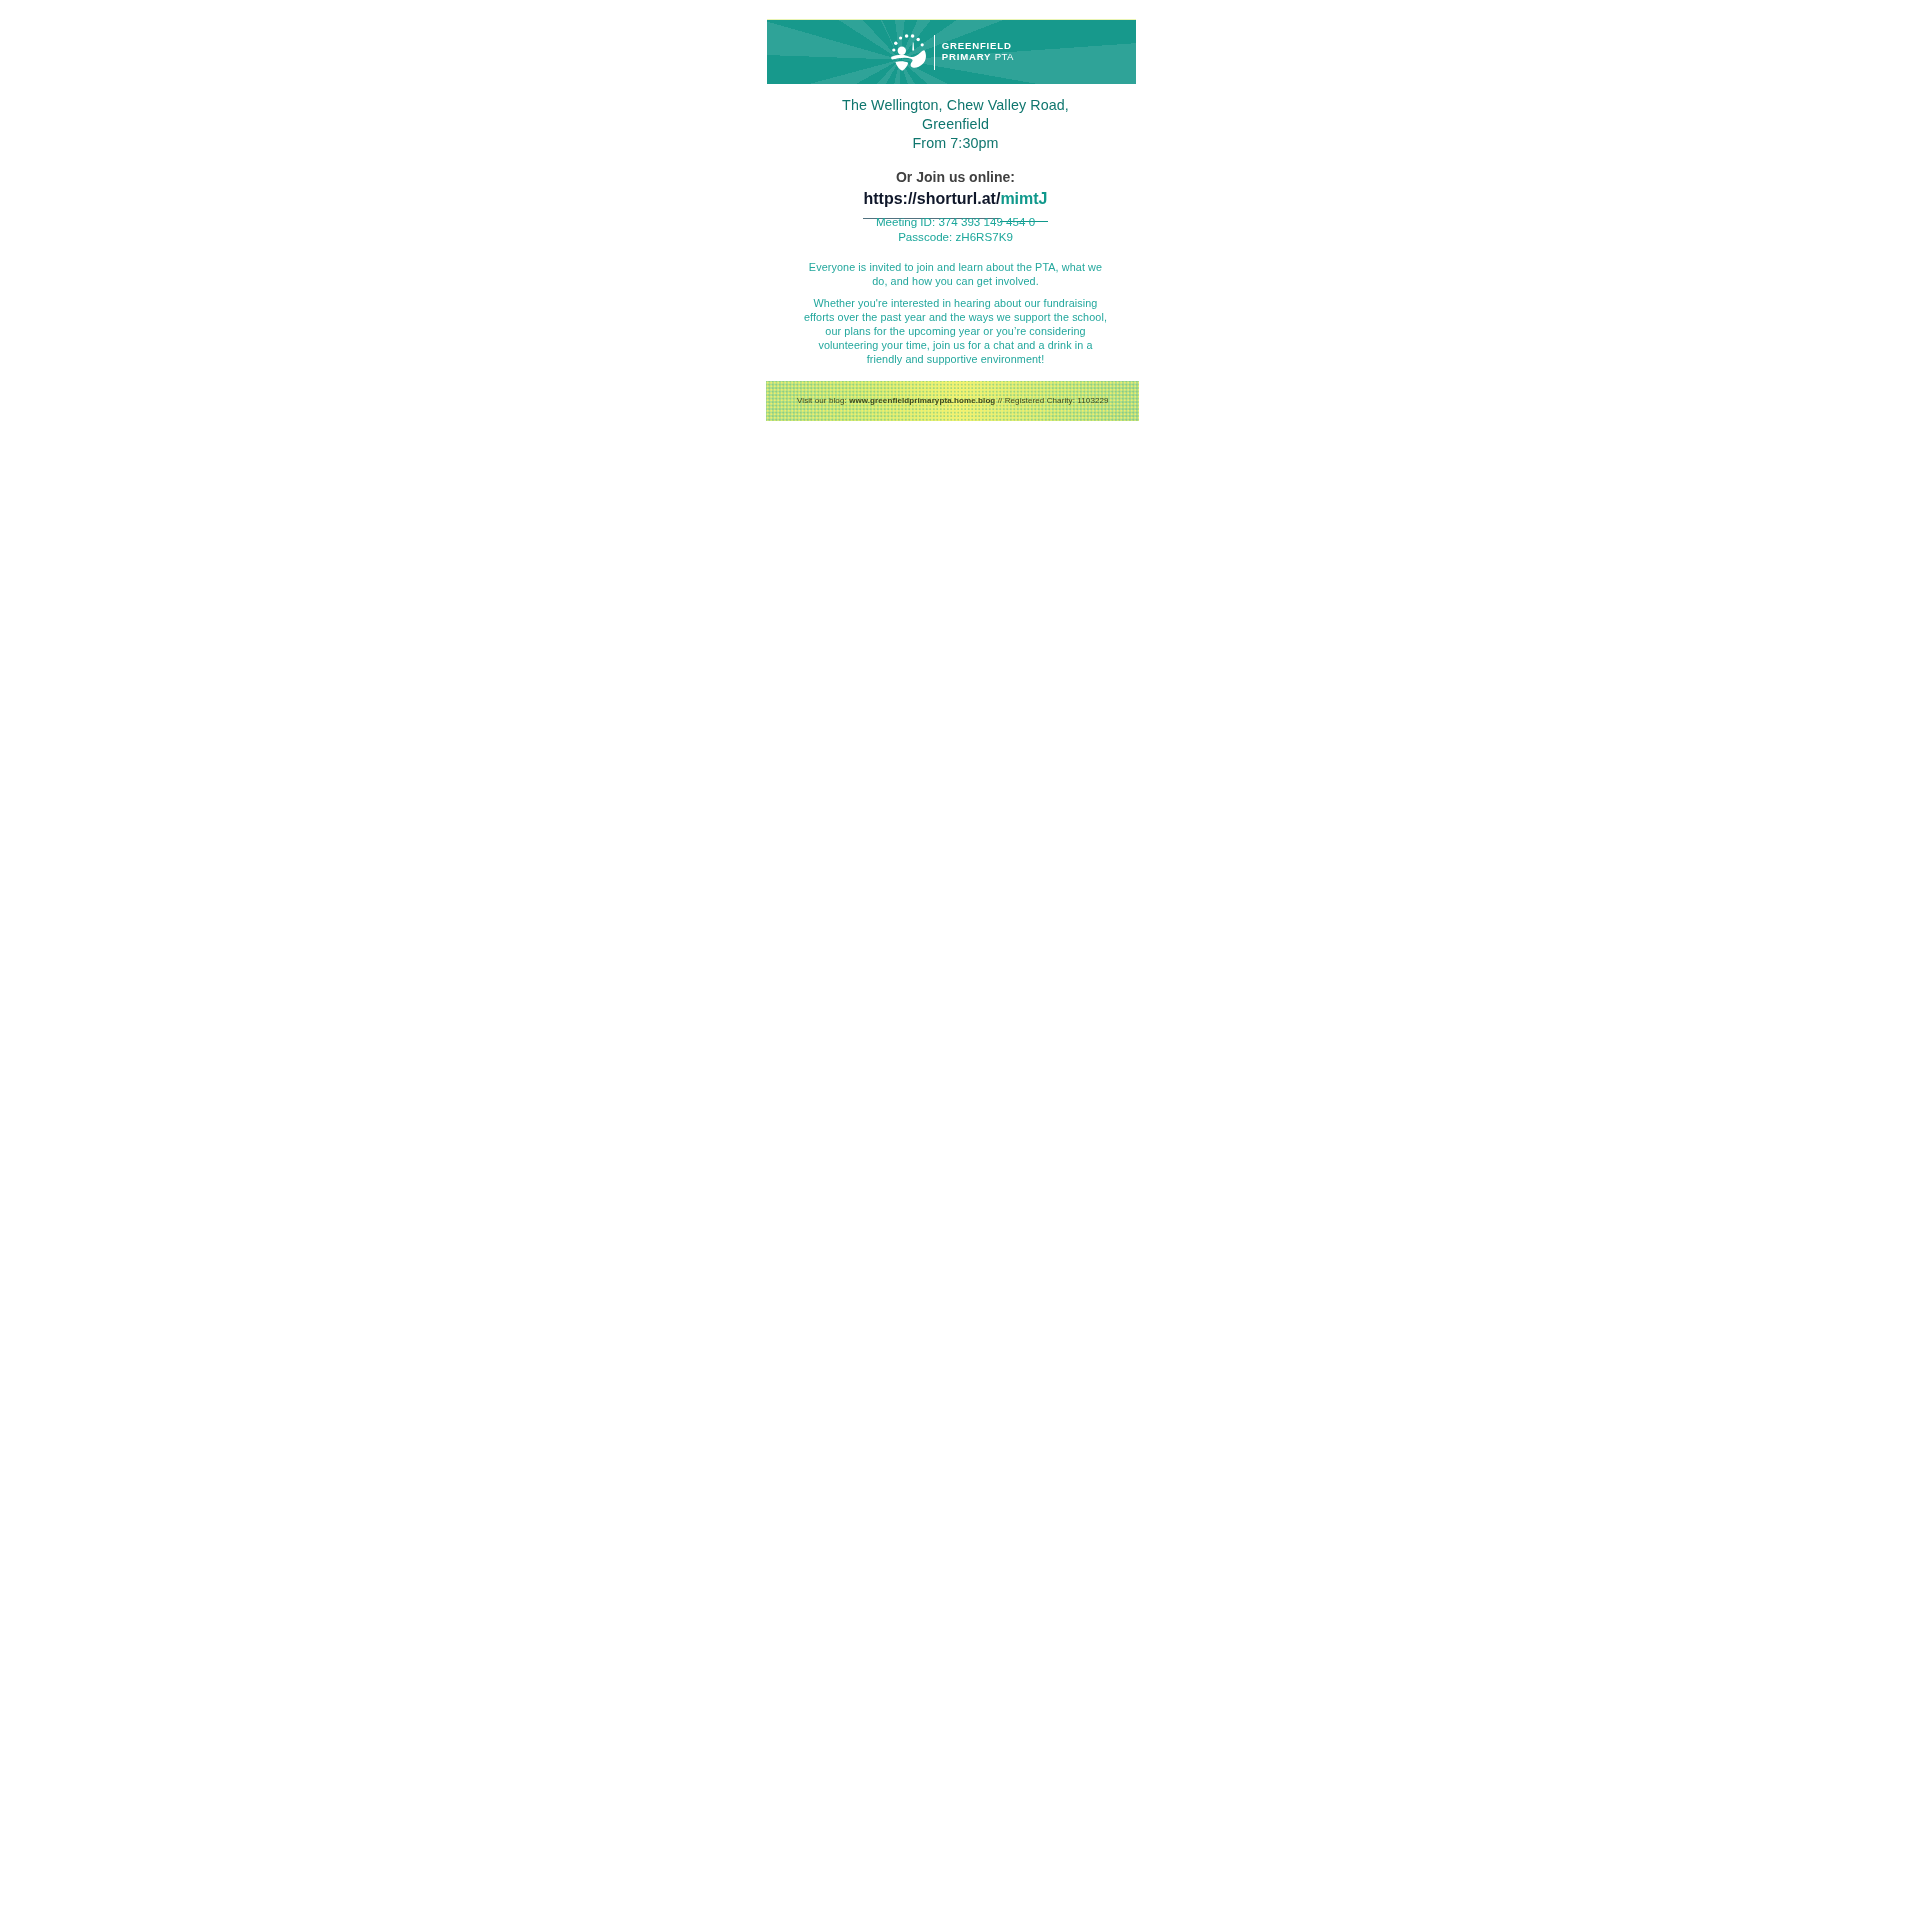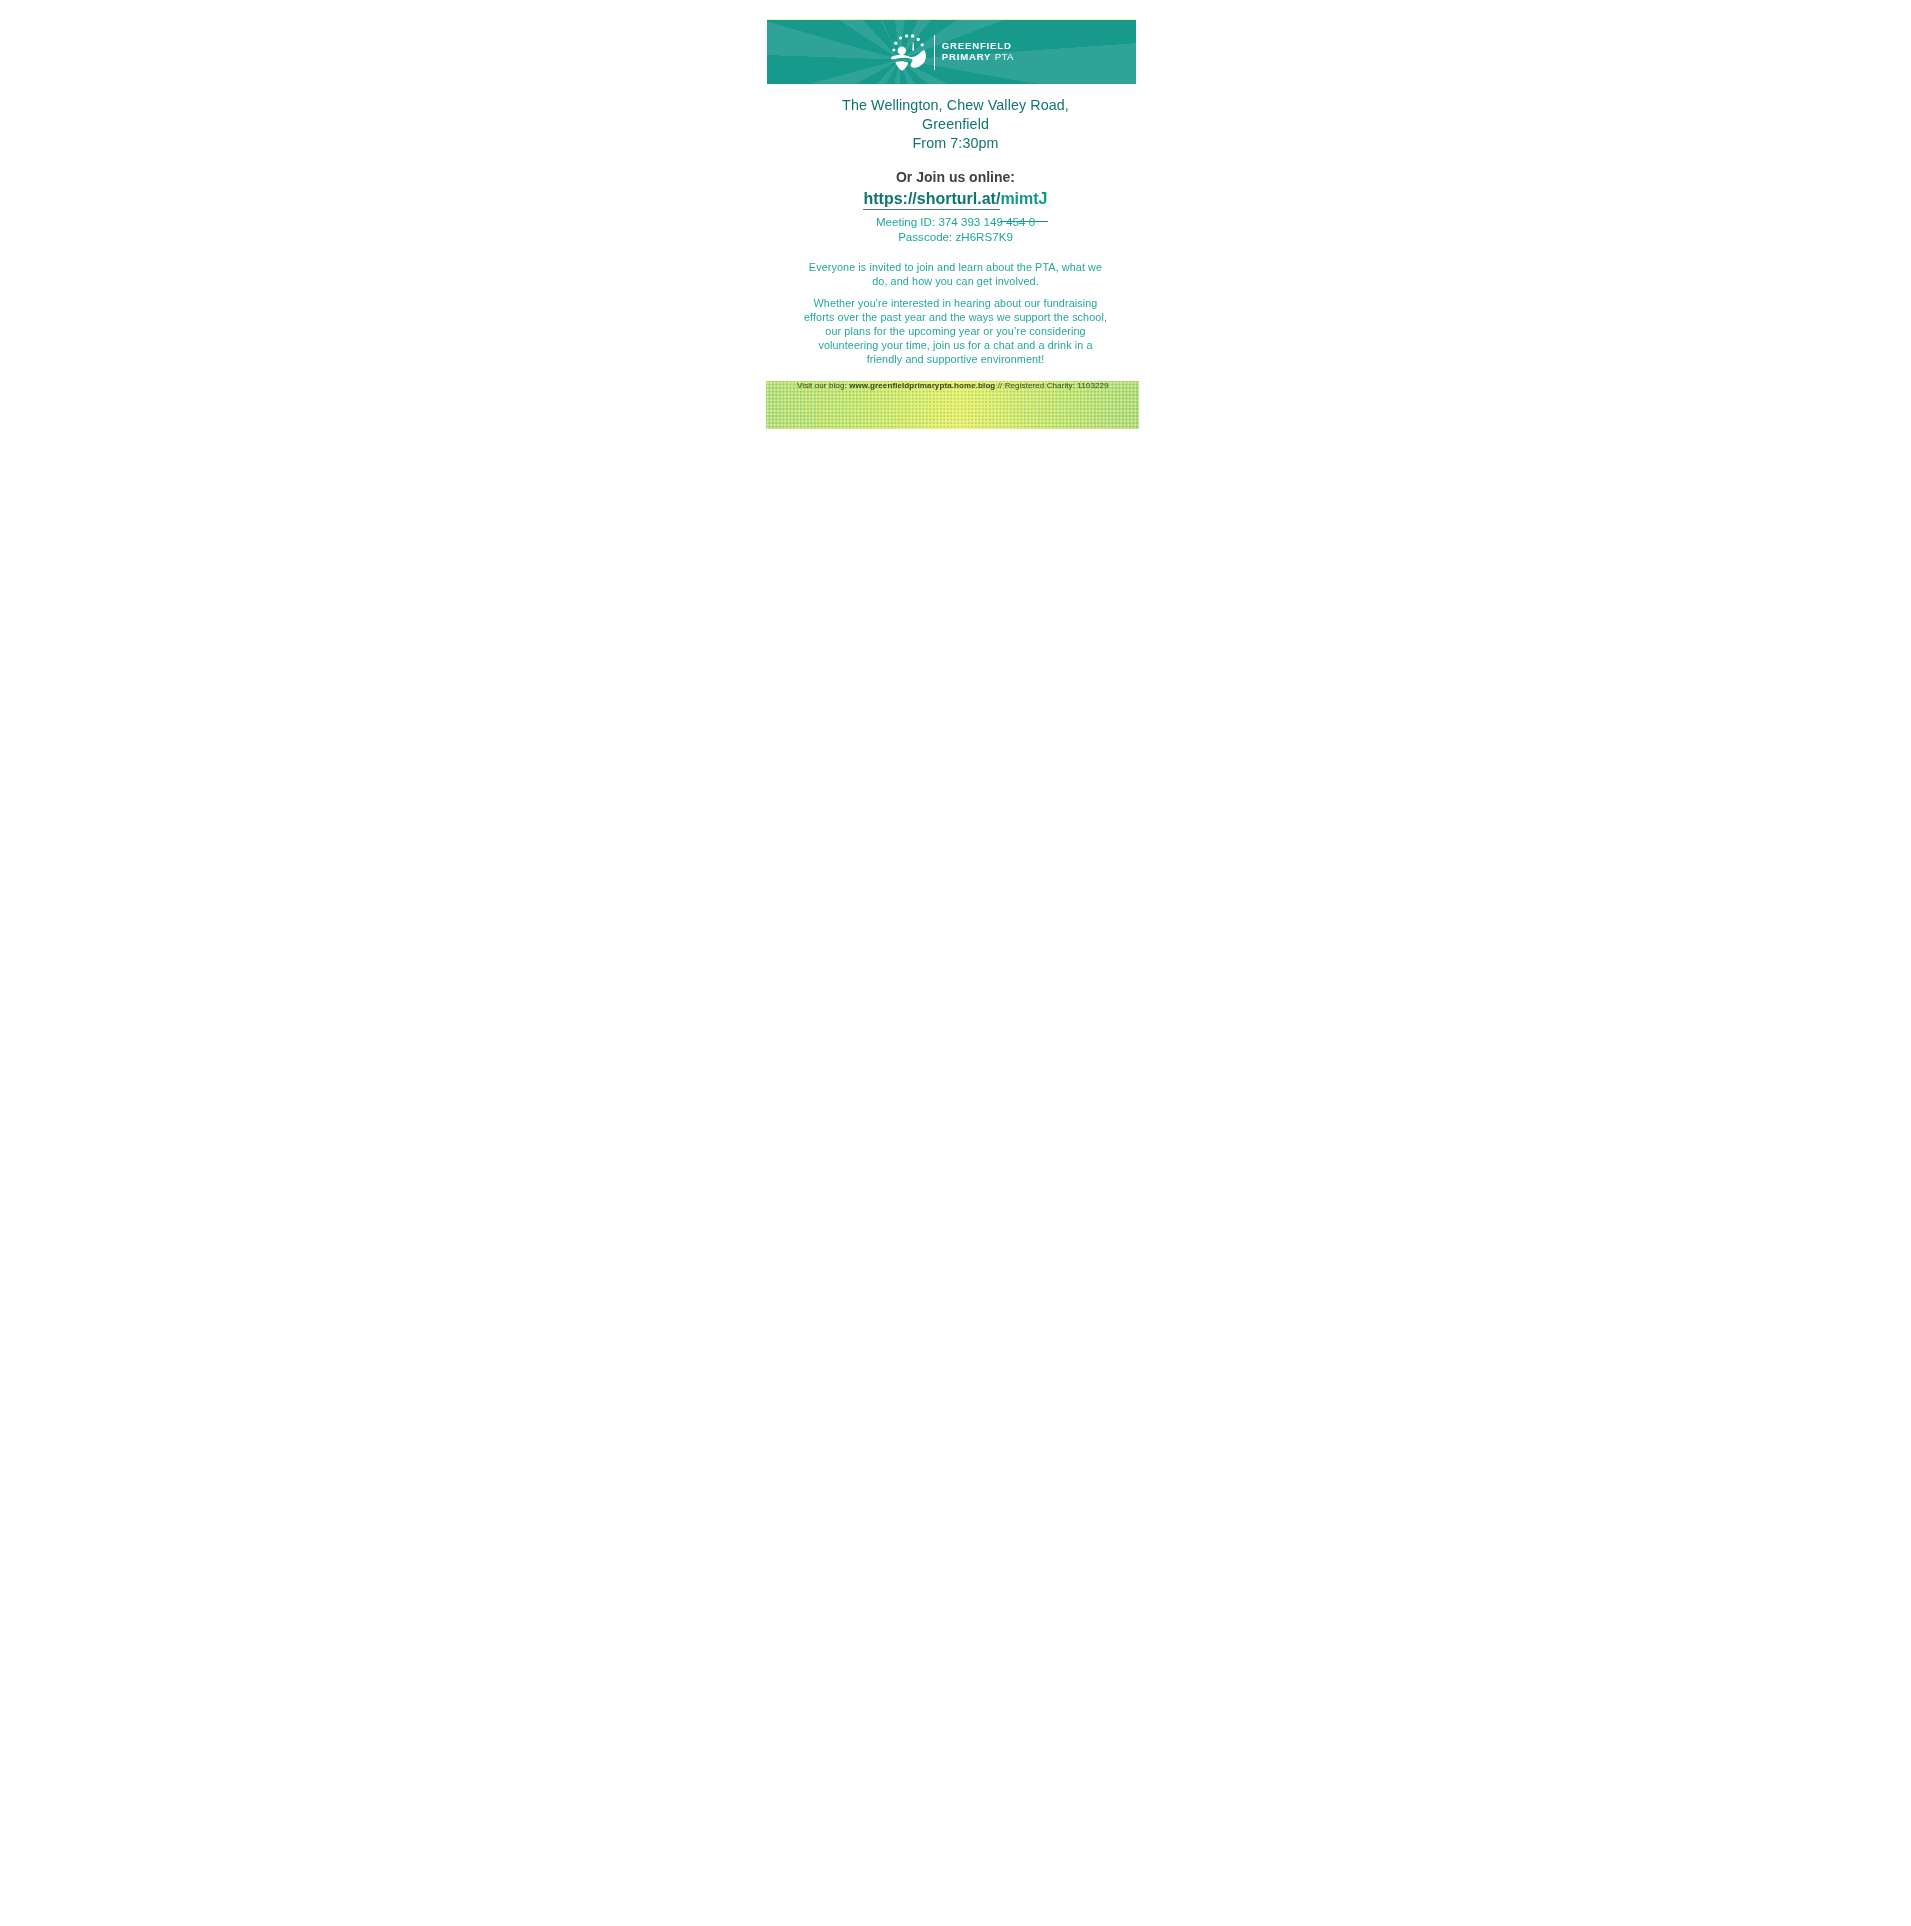--- a/index.html
+++ b/index.html
@@ -36,40 +36,40 @@
   }
   .title .t-line{display:block;}
   .title sup{font-size:0.58em;vertical-align:super;line-height:0;}
   
   .venue{margin-top:11.6px;font-size:14.3px;line-height:19px;color:#0f766e;letter-spacing:0.1px;}
   .venue div{display:block;}
   
   .orjoin{margin-top:15px;font-size:14px;line-height:18.5px;font-weight:700;color:#404040;}
   .url-line{margin-top:1.5px;font-size:16px;line-height:22.3px;font-weight:700;}
   .url-line a{text-decoration:none;cursor:pointer;}
-  .url-prefix{color:#0f766e;border-bottom:1.5px solid #50717f;padding-bottom:2px;}
+  .url-prefix{color:#0f172a;border-bottom:1.5px solid #50717f;padding-bottom:11px;}
   .url-suffix{color:#0f988b;border-bottom:1.5px solid #0f988b;padding-bottom:14px;}
   .meeting{margin-top:3.9px;font-size:11.6px;line-height:15.4px;color:#1ca79b;}
   .passcode{font-size:11.6px;line-height:15.4px;color:#1ca79b;}
   
   .para{font-size:10.8px;line-height:14px;color:#23a79d;letter-spacing:0.1px;}
   .para div{display:block;}
   .para1{margin-top:15.4px;}
   .para2{margin-top:7.7px;}
   
   .footer{
-    margin:15px 7.7px 0 2.3px;height:48px;
+    margin:15px 7.7px 0 2.3px;height:40px;
     background-color:#c6e886;
     background-image:
       radial-gradient(circle, rgba(250,242,97,0.85) 0 0.8px, rgba(250,242,97,0) 1.2px),
       radial-gradient(circle, rgba(118,194,110,0.55) 0 0.8px, rgba(118,194,110,0) 1.2px),
       linear-gradient(90deg,#aedd8e 0%,#c9e97f 28%,#eef37b 52%,#c2e685 78%,#a9da90 100%);
     background-size:3.5px 3.5px,3.5px 3.5px,100% 100%;
     background-position:0 0,1.5px 1.9px,0 0;
-    display:flex;align-items:flex-start;justify-content:center;
+    display:flex;align-items:center;justify-content:center;
   }
   .footer-text{font-size:8px;color:#3c471d;letter-spacing:0.1px;}
   .footer-text .bold{font-weight:700;}
   .footer-text a{color:#3c471d;text-decoration:none;cursor:pointer;}
 </style>
 </head>
 <body>
 
 <div class="page">
 

